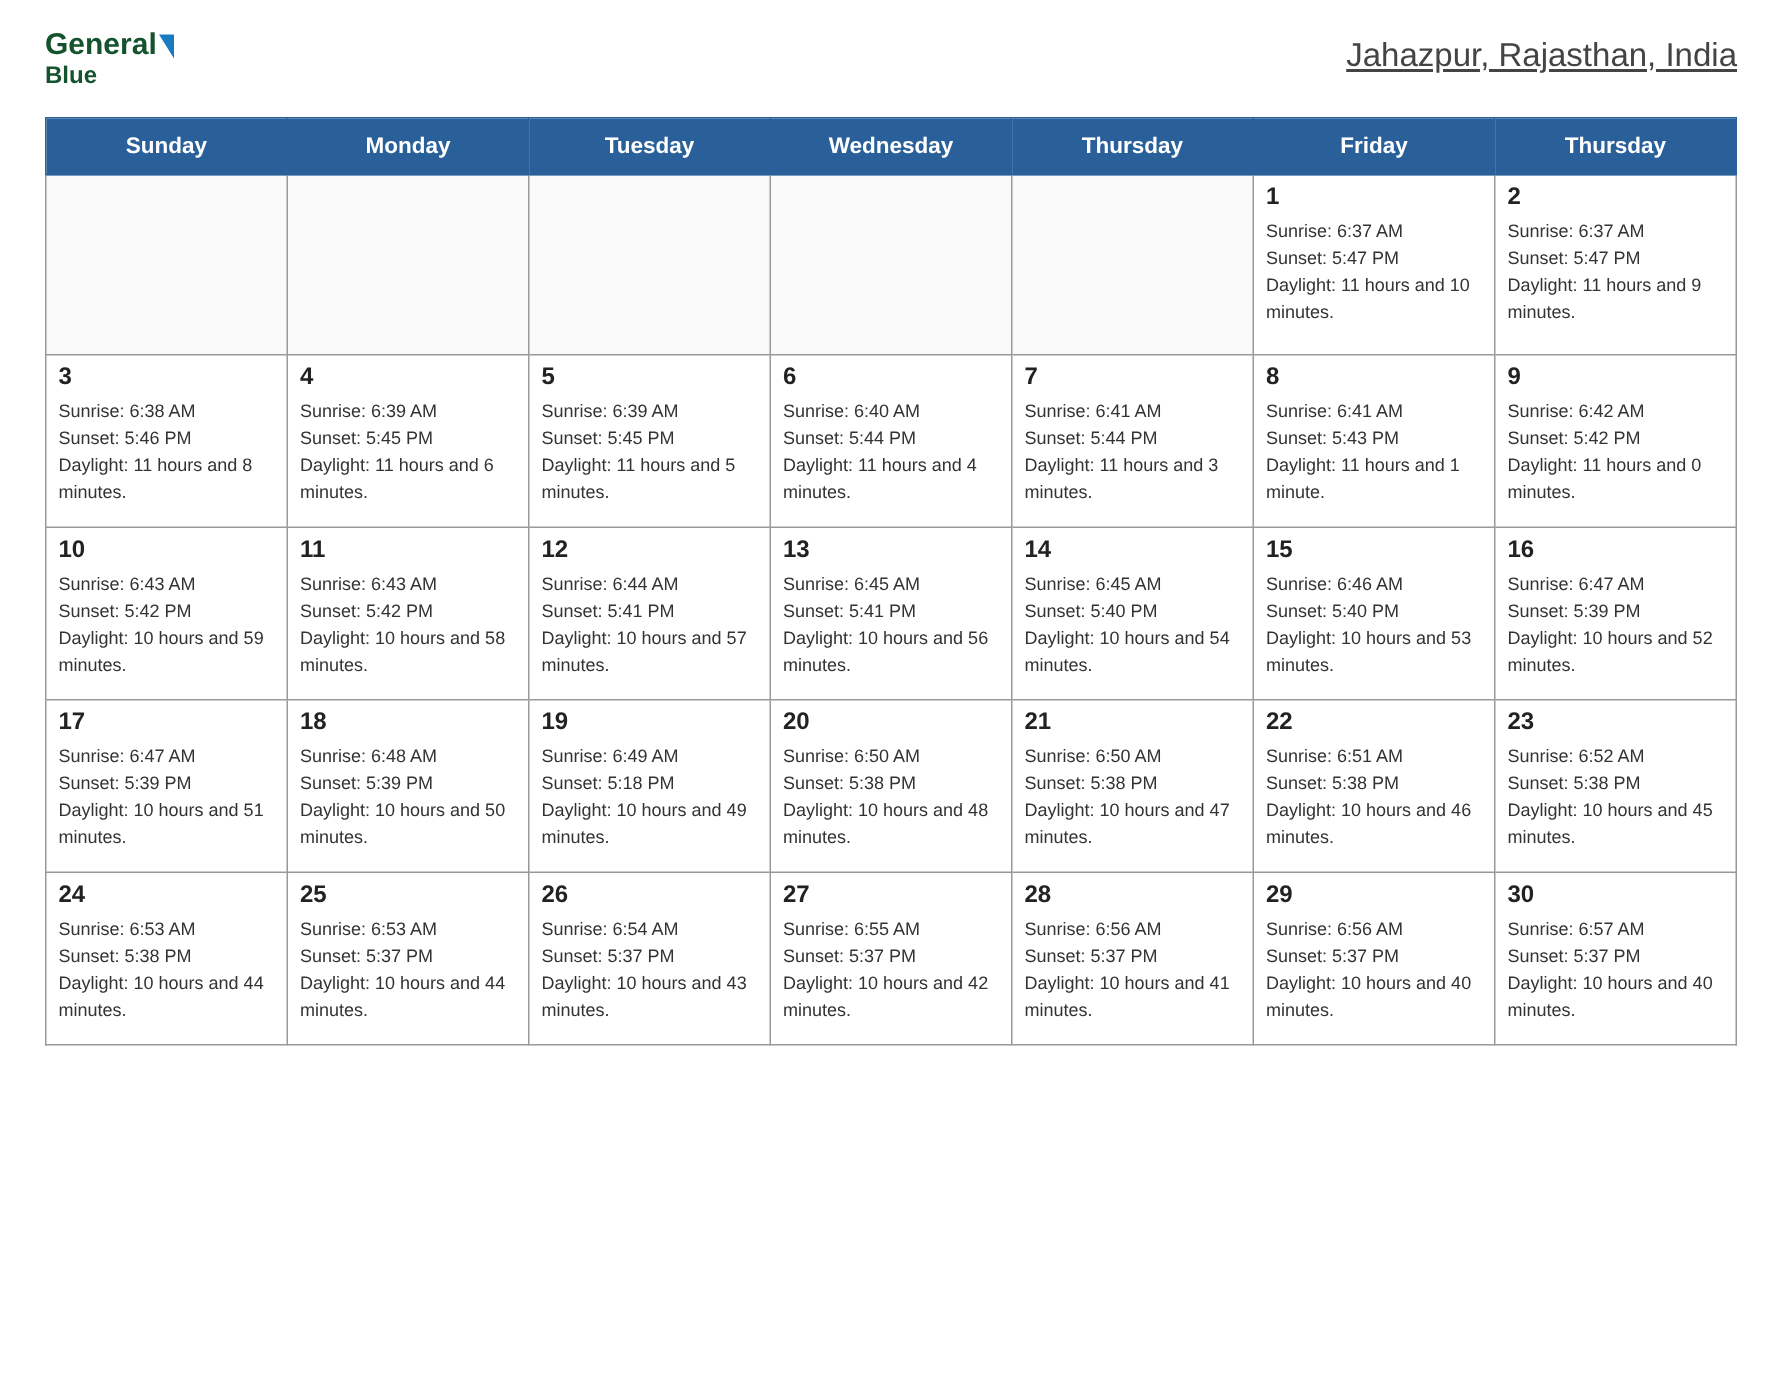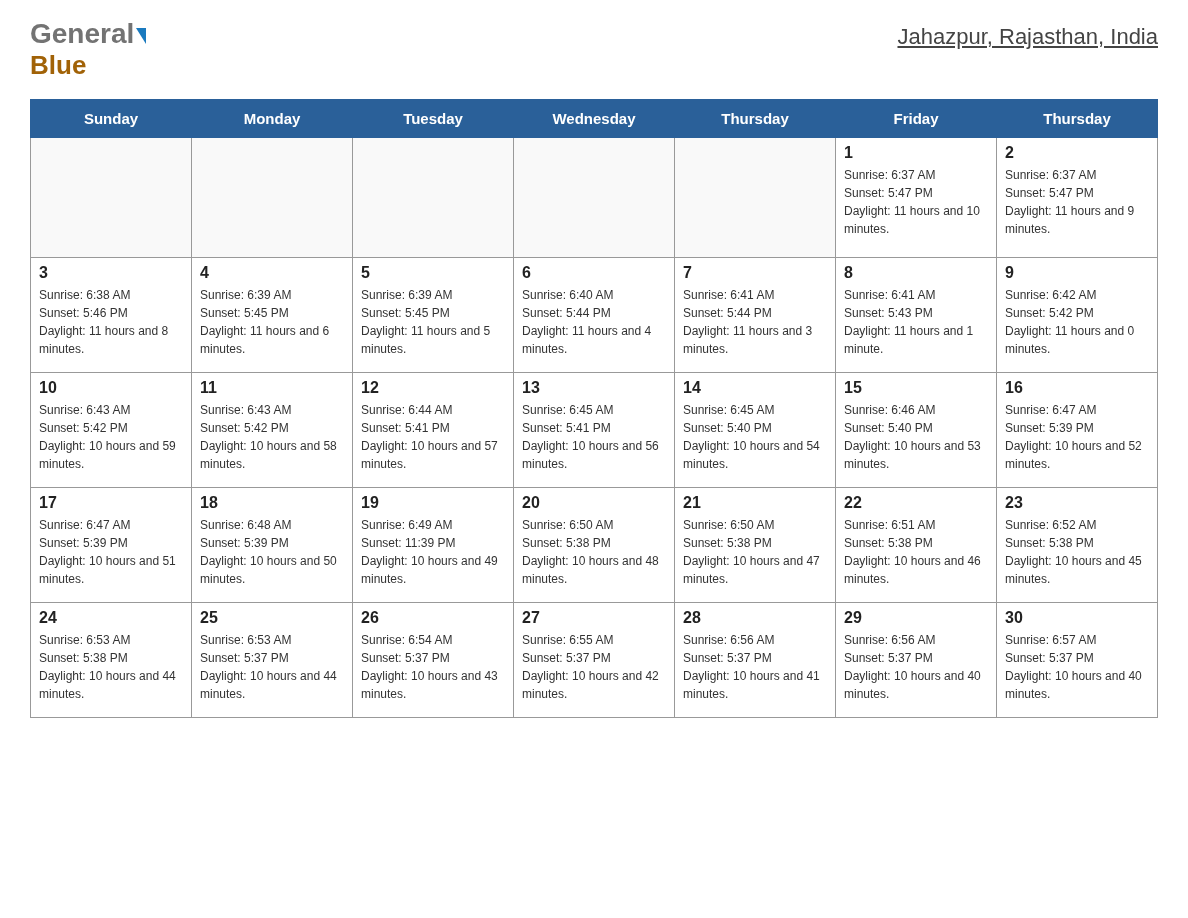--- a/index.html
+++ b/index.html
@@ -15,39 +15,39 @@
       justify-content: space-between;
       align-items: flex-start;
       margin-bottom: 18px;
     }
     .logo {
       display: flex;
       flex-direction: column;
       align-items: flex-start;
     }
     .logo-text {
-      font-size: 28px;
+      font-size: 20px;
       font-weight: bold;
-      color: #737373;
+      color: #14532d;
       line-height: 1;
     }
     .logo-triangle {
       display: inline-block;
       width: 0;
       height: 0;
       border-left: 10px solid transparent;
       border-right: 0px solid transparent;
       border-top: 16px solid #1a7abf;
       margin-left: 2px;
       vertical-align: middle;
     }
     .logo-line2 {
-      font-size: 26px;
+      font-size: 16px;
       font-weight: bold;
-      color: #a16207;
+      color: #14532d;
       margin-top: 2px;
     }
     .title-area {
       text-align: right;
     }
     .month-title {
       font-size: 52px;
       font-weight: normal;
       color: #222;
       line-height: 1.1;
@@ -244,21 +244,21 @@
         </td>
         <td>
           <span class="day-number">18</span>
           <div class="day-info" style="white-space: pre-line;">Sunrise: 6:48 AM
 Sunset: 5:39 PM
 Daylight: 10 hours and 50 minutes.</div>
         </td>
         <td>
           <span class="day-number">19</span>
           <div class="day-info" style="white-space: pre-line;">Sunrise: 6:49 AM
-Sunset: 11:39 PM
+Sunset: 5:18 PM
 Daylight: 10 hours and 49 minutes.</div>
         </td>
         <td>
           <span class="day-number">20</span>
           <div class="day-info" style="white-space: pre-line;">Sunrise: 6:50 AM
 Sunset: 5:38 PM
 Daylight: 10 hours and 48 minutes.</div>
         </td>
         <td>
           <span class="day-number">21</span>

